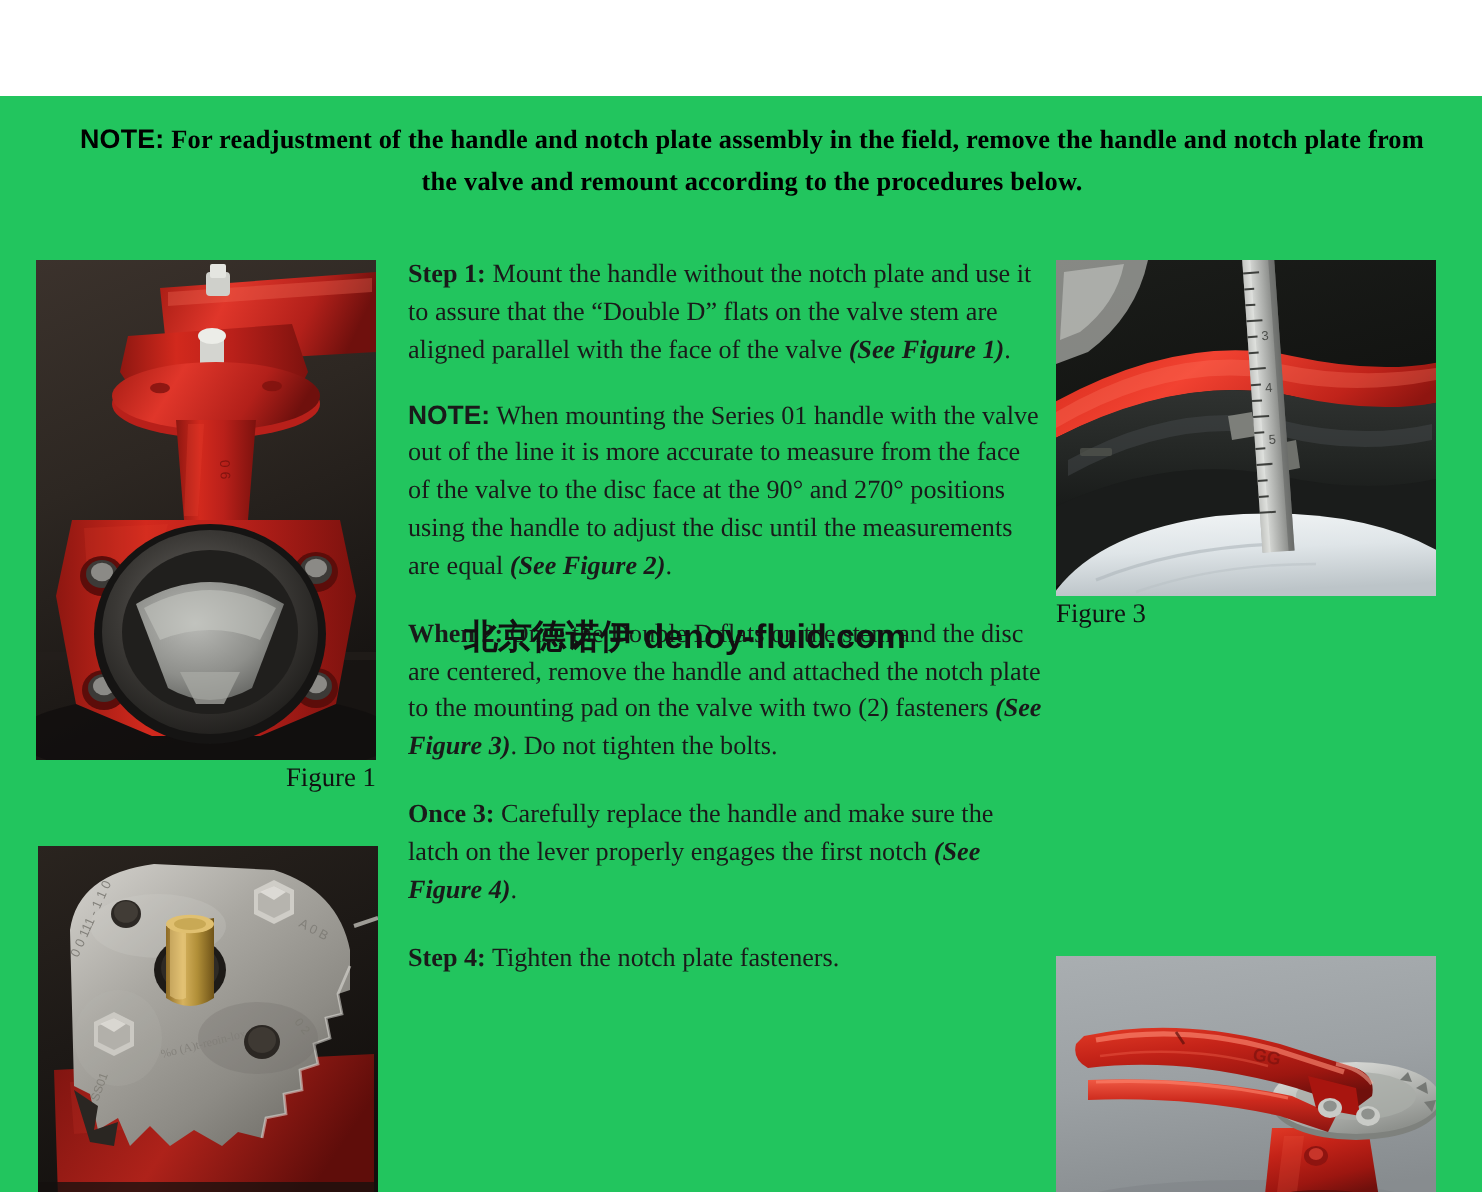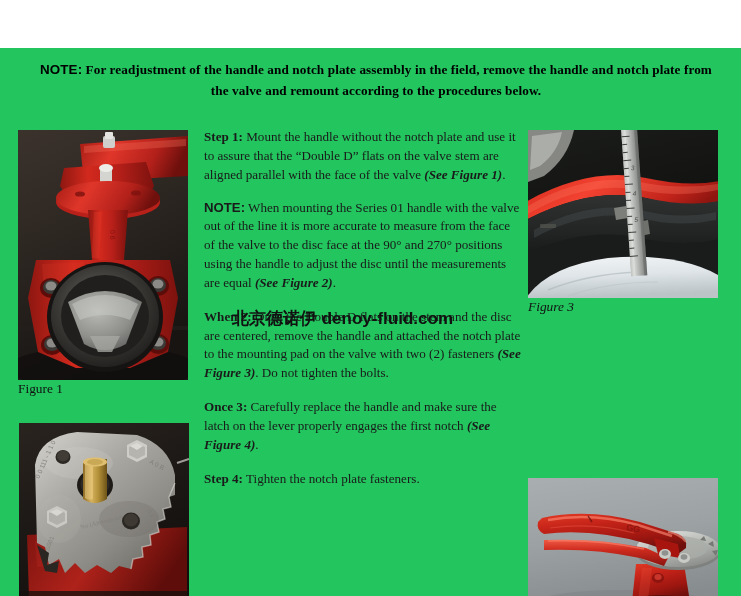--- a/index.html
+++ b/index.html
@@ -68,25 +68,25 @@
   }
   .figcap {
     font-size: 13.4px;
     color: #111;
     margin-top: 1px;
     line-height: 1.2;
     font-family: "Liberation Serif", serif;
   }
 
   
-  #fig1 { left: 18px; top: 82px; }
+  #fig1 { left: 18px; top: 82px; text-align: right; }
   #fig1 .figimg { width: 170px; height: 250px; }
   #fig2 { left: 19px; top: 375px; }
   #fig2 .figimg { width: 170px; height: 183px; }
-  #fig3 { left: 528px; top: 82px; font-style: italic; }
+  #fig3 { left: 528px; top: 82px; }
   #fig3 .figimg { width: 190px; height: 168px; }
   #fig4 { left: 528px; top: 430px; }
   #fig4 .figimg { width: 190px; height: 131px; }
 
   
   .watermark {
     position: absolute;
     left: 232px; top: 262px;
     font-family: "Liberation Sans", sans-serif;
     font-weight: bold;

